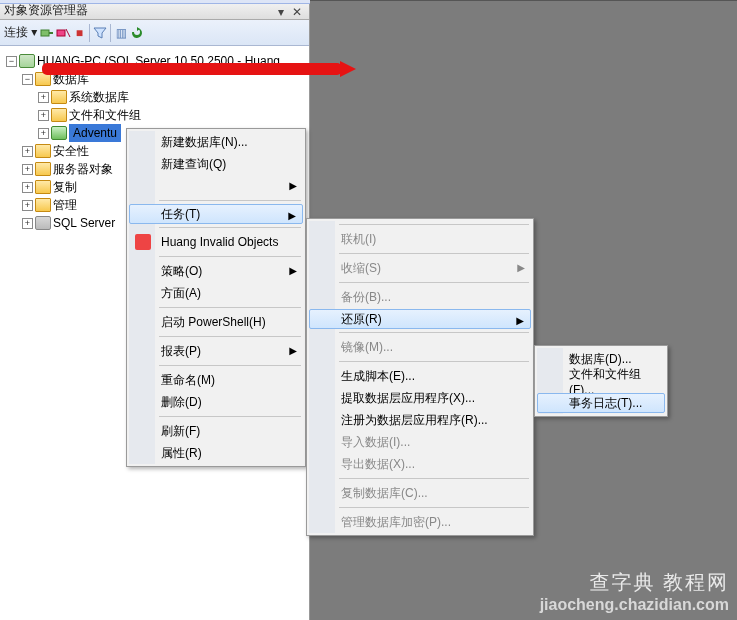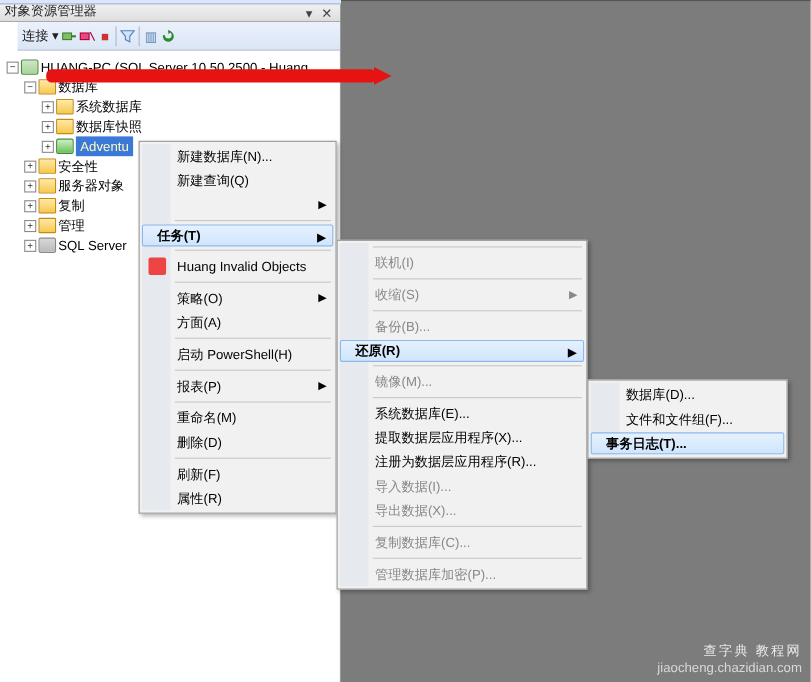--- a/index.html
+++ b/index.html
@@ -7,56 +7,56 @@
 .container { display: flex; width: 100%; height: 100%; }
 .sidebar { width: 310px; height: 100%; border-right: 1px solid #999; background: #fff; display: flex; flex-direction: column; }
 .workspace { flex: 1; background: #7c7c7c; border-top: 1px solid #555; }
 
 .title-bar { height: 20px; background: linear-gradient(#f5f5f5,#dedede); border-bottom: 1px solid #aaa; display: flex; align-items: flex-end; padding: 0 4px; color: #222; }
 .title-bar .spacer { flex: 1; }
 .title-bar .win-btn { width: 16px; text-align: center; color: #444; cursor: default; }
 
 .tb-cover { position:absolute; left:0; top:0; width:310px; height:4px; background:#dde5f7; border-bottom:1px solid #9fb5e6; }
 
-.toolbar { height: 26px; background: linear-gradient(#ebf1fb,#dbe6f6); border-bottom: 1px solid #a9b7d2; display: flex; align-items: center; padding: 0 4px; gap: 0; margin-left: 16px; }
+.toolbar { height: 26px; background: linear-gradient(#ebf1fb,#dbe6f6); border-bottom: 1px solid #a9b7d2; display: flex; align-items: center; padding: 0 4px; gap: 0; }
 .toolbar .lbl { color: #222; margin-right: 2px; }
 .tb-icon { width: 16px; height: 16px; display: inline-flex; align-items: center; justify-content: center; }
 .tb-sep { width: 1px; height: 18px; background: #a9b7d2; margin: 0 2px; }
 
 .tree { flex: 1; padding: 6px 0 0 6px; overflow: hidden; color: #000; }
 .tree-row { display: flex; align-items: center; height: 18px; line-height: 18px; white-space: nowrap; }
 .ind { display: inline-block; width: 16px; height: 18px; text-align: center; color: #666; font-size: 10px; }
 .exp { width: 11px; height: 11px; border: 1px solid #8a8a8a; background: #fff; color: #333; font-size: 9px; line-height: 9px; text-align: center; margin-right: 2px; display: inline-block; }
 .icon-srv, .icon-fld, .icon-db { width: 16px; height: 14px; display: inline-block; margin-right: 2px; vertical-align: middle; }
 .icon-fld { background: linear-gradient(#ffe9a8,#f7c84e); border: 1px solid #c58a12; border-radius: 1px; }
 .icon-db  { background: linear-gradient(#c9f0c4,#6fbf5d); border: 1px solid #3f8a30; border-radius: 2px; }
 .icon-srv { background: linear-gradient(#cfe7c8,#a6d59a); border: 1px solid #4a8b3a; border-radius: 2px; }
-.sel-label { background: #3a79d8; color: #fef9c3; padding: 0 4px; }
+.sel-label { background: #3a79d8; color: #000000; padding: 0 4px; }
 
 .redact { position:absolute; left:42px; top:63px; width:300px; height:12px; background:#e61313; border-radius:5px; }
 .redact::after{content:""; position:absolute; right:-14px; top:-2px; border-left:16px solid #e61313; border-top:8px solid transparent; border-bottom:8px solid transparent;}
 
 .menu { position: absolute; background: #f1f1f1; border: 1px solid #9a9a9a; box-shadow: 2px 2px 4px rgba(0,0,0,.3); padding: 2px; }
 .menu .gutter { position: absolute; left: 2px; top: 2px; bottom: 2px; width: 26px; background: #e6e9ee; }
 .menu-item { position: relative; height: 22px; display: flex; align-items: center; padding-left: 32px; padding-right: 20px; color: #000; }
 .menu-item.disabled { color: #888; }
-.menu-item.hover { background: linear-gradient(#e6f1fe,#cfe5fd); border: 1px solid #8ab8ee; border-radius: 2px; padding-left: 13px; padding-right: 19px; height: 20px; margin: 1px 0; font-weight: bold; }
+.menu-item.hover { background: linear-gradient(#e6f1fe,#cfe5fd); border: 1px solid #8ab8ee; border-radius: 2px; padding-left: 31px; padding-right: 19px; height: 20px; margin: 1px 0; }
 .menu-item .arrow { position: absolute; right: 6px; top: 5px; color: #000; font-size: 10px; }
 .menu-item.disabled .arrow { color: #888; }
 .menu-sep { height: 1px; background: #c7c7c7; margin: 3px 2px 3px 30px; }
 .menu-icon { width: 16px; height: 16px; position: absolute; left: 6px; top: 3px; }
 .mi-red { background: #e44; border-radius: 2px; }
 
 #menu1 { left: 126px; top: 128px; width: 180px; }
 #menu2 { left: 306px; top: 218px; width: 228px; }
-#menu3 { left: 534px; top: 345px; width: 182px; }
+#menu3 { left: 534px; top: 345px; width: 134px; }
 
 .watermark { position: absolute; right: 8px; bottom: 6px; text-align: right; color: #e9e9e9; }
-.watermark .l1 { font-size: 12px; letter-spacing: 2px; }
-.watermark .l2 { font-size: 12px; color: #d8d8d8; }
+.watermark .l1 { font-size: 20px; letter-spacing: 2px; }
+.watermark .l2 { font-size: 16px; color: #d8d8d8; font-weight: bold; }
 </style>
 </head>
 <body>
 
 <div class="tb-cover"></div>
 <div class="container">
  <div class="sidebar">
   <div class="title-bar">
     <span>对象资源管理器</span>
     <span class="spacer"></span>
@@ -111,21 +111,21 @@
           <span class="ind"></span>
           <span class="exp">+</span>
           <span class="icon-fld"></span>
           <span>系统数据库</span>
         </div>
     <div class="tree-row">
           <span class="ind"></span>
           <span class="ind"></span>
           <span class="exp">+</span>
           <span class="icon-fld"></span>
-          <span>数据库快照</span>
+          <span>文件和文件组</span>
         </div>
     <div class="tree-row">
           <span class="ind"></span>
           <span class="ind"></span>
           <span class="exp">+</span>
           <span class="icon-db"></span>
           <span class="sel-label">Adventu</span>
         </div>
     <div class="tree-row">
           <span class="ind"></span>
@@ -236,21 +236,21 @@
   <div class="menu-item hover">
       <span>还原(R)</span>
       <span class="arrow">▶</span>
     </div>
   <div class="menu-sep"></div>
   <div class="menu-item disabled">
       <span>镜像(M)...</span>
     </div>
   <div class="menu-sep"></div>
   <div class="menu-item">
-      <span>系统数据库(E)...</span>
+      <span>生成脚本(E)...</span>
     </div>
   <div class="menu-item">
       <span>提取数据层应用程序(X)...</span>
     </div>
   <div class="menu-item">
       <span>注册为数据层应用程序(R)...</span>
     </div>
   <div class="menu-item disabled">
       <span>导入数据(I)...</span>
     </div>

